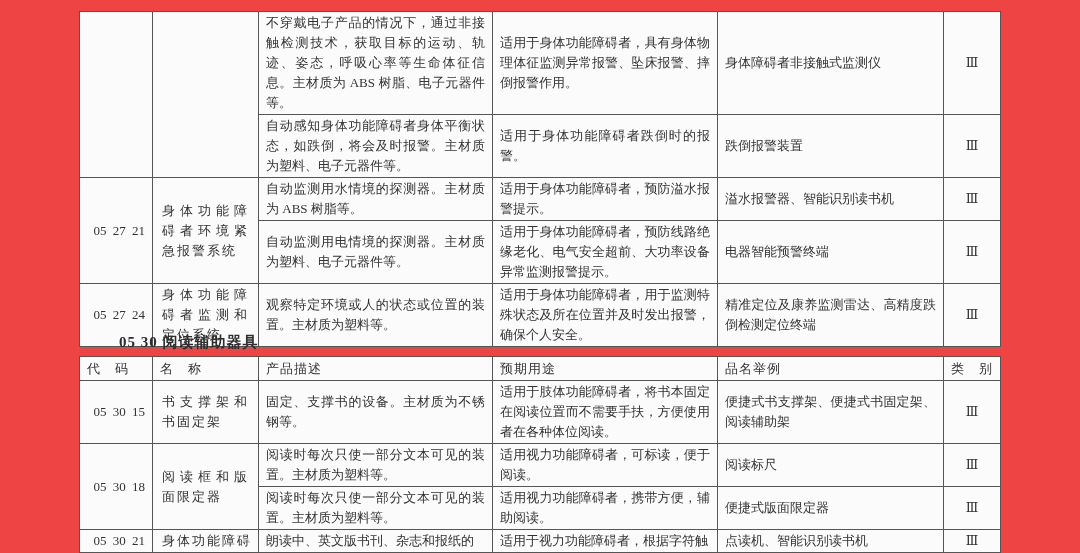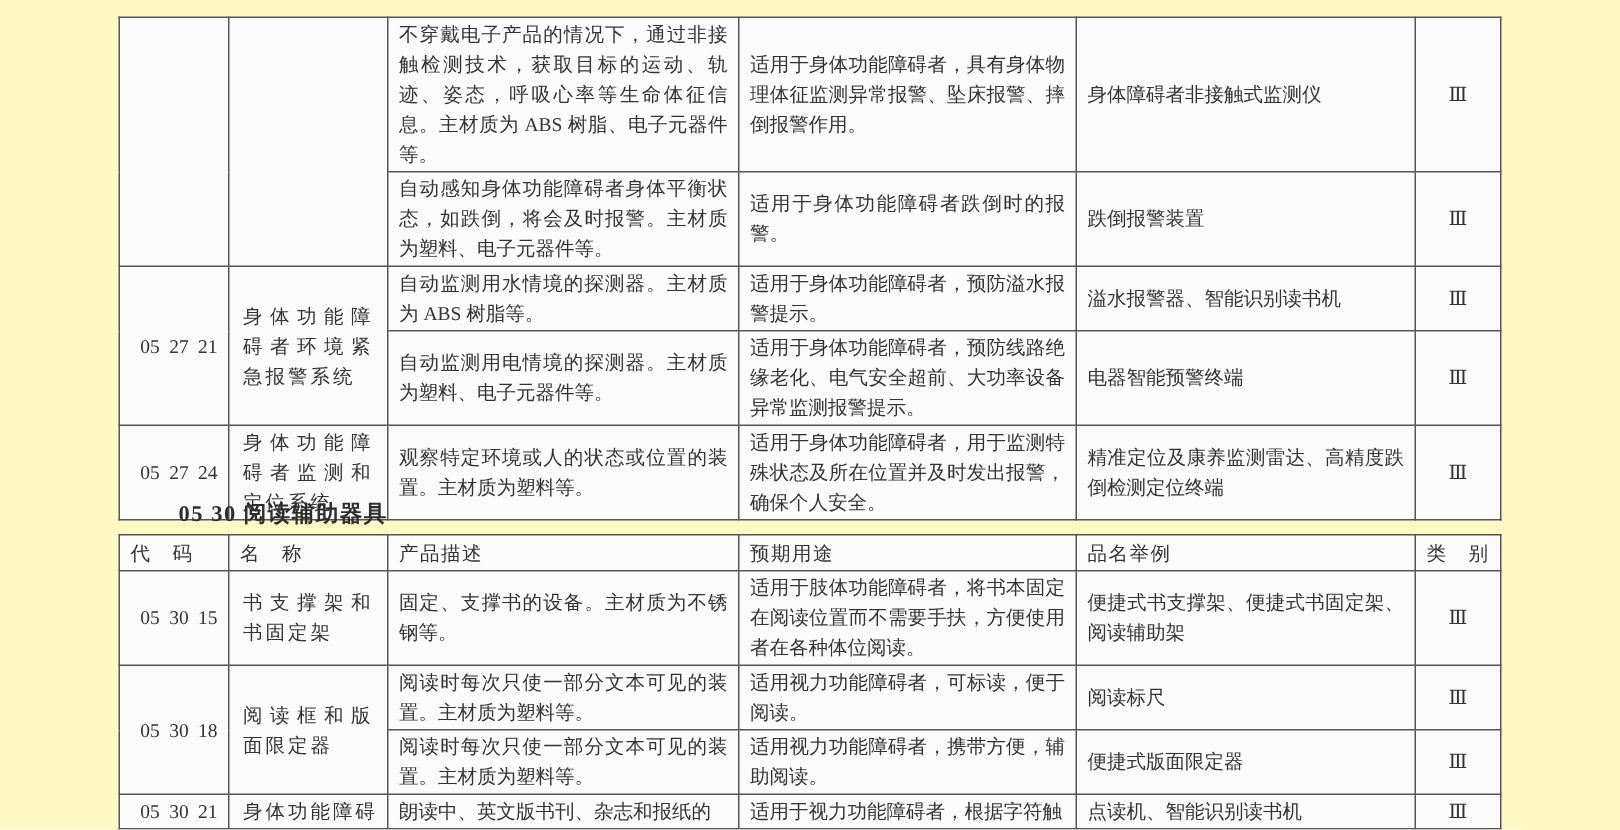--- a/index.html
+++ b/index.html
@@ -4,21 +4,21 @@
 <style>
   html,body{margin:0;padding:0;}
   body{
     font-family:"Liberation Serif","DejaVu Serif",serif;
     background:#ffffff;
   }
   #canvas{
     position:relative;
     width:1080px;
     height:553px;
-    background:#fef9c3;
+    background:#ef4444;
     overflow:hidden;
     color:#333333;
   }
   table{
     border-collapse:collapse;
     table-layout:fixed;
     width:921px;
     position:absolute;
     left:79px;
     background:#fbfbfb;

